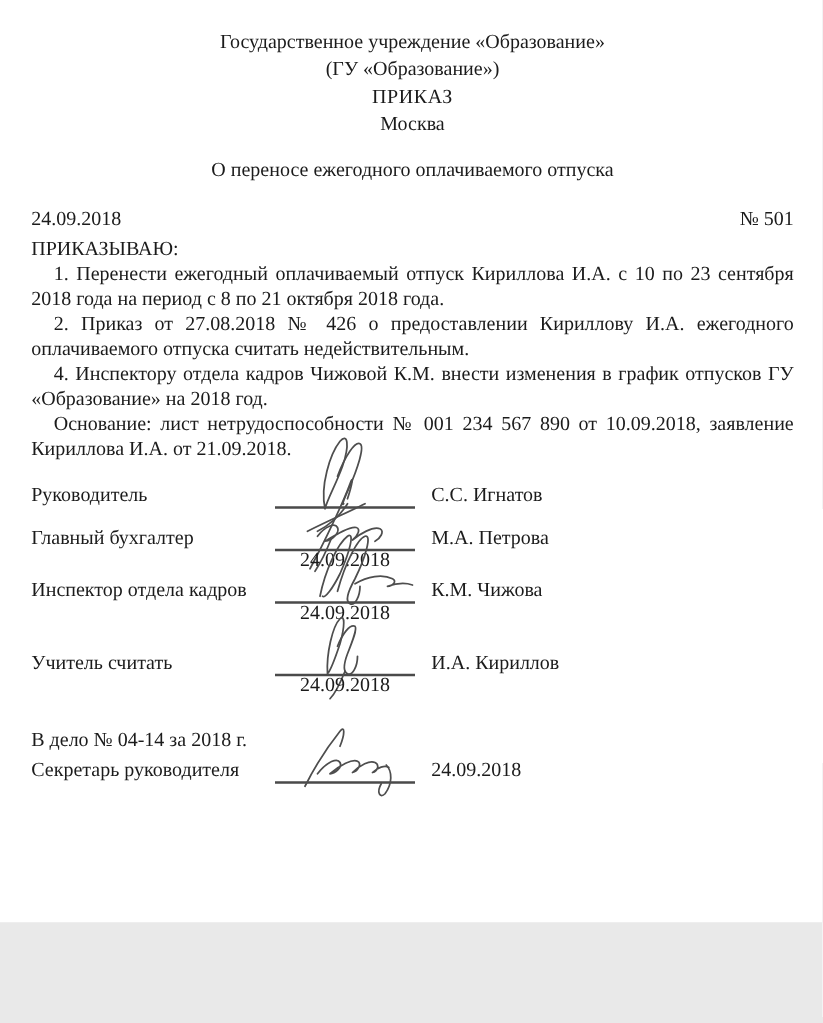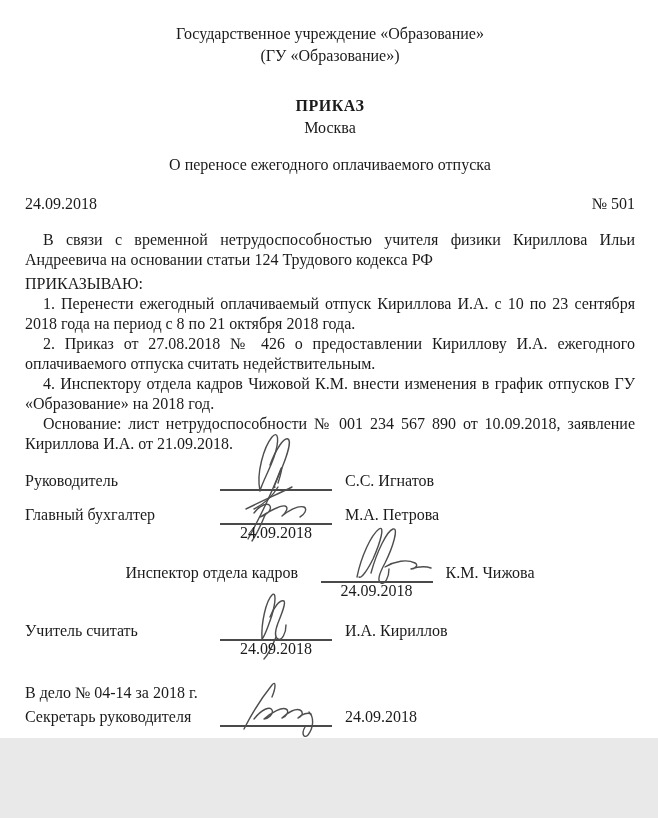--- a/index.html
+++ b/index.html
@@ -9,21 +9,21 @@
     margin:0 auto;
     box-sizing:border-box;
     padding:23px 23px 0 25px;
     background:#ffffff;
     font-family:"Liberation Serif","DejaVu Serif",serif;
     color:#1b1b1b;
     overflow:hidden;
   }
   
   .header { text-align:center; font-size:16px; line-height:22px; }
-  .doc-type { margin-top:28px; font-weight:bold; letter-spacing:.5px; }
+  .doc-type { margin-top:0; font-weight:normal; letter-spacing:.5px; }
   .city { margin-top:0; }
   .subject { margin-top:15px; }
   
   .meta-row {
     display:flex; justify-content:space-between;
     margin-top:18px; font-size:16px; line-height:20px;
   }
   
   .para {
     margin:0; font-size:16px; line-height:20px;
@@ -55,21 +55,21 @@
     width:120px; height:90px; pointer-events:none;
   }
   .sig-svg.wide { width:130px; left:-6px; }
   .sig-svg path {
     fill:none; stroke:#4e4e4e; stroke-width:1.4;
     stroke-linecap:round; stroke-linejoin:round;
   }
   .row-head   { margin-top:15px; }
   .ack        { margin-top:22px; text-align:left; }
   .row-0      { margin-top:12px; }
-  .row-1      { margin-top:36px;justify-content:center; }
+  .row-1      { margin-top:20px; }
   .row-2      { margin-top:36px; }
   .case-line  { margin-top:42px; text-align:left; }
   .row-filing { margin-top:2px; }
 </style>
 </head>
 <body>
 
 <div class="page">
 
   <div class="header">
@@ -78,21 +78,20 @@
     <div class="doc-type">ПРИКАЗ</div>
     <div class="city">Москва</div>
     <div class="subject">О переносе ежегодного оплачиваемого отпуска</div>
   </div>
 
   <div class="meta-row">
     <span>24.09.2018</span>
     <span>№ 501</span>
   </div>
 
-  <p class="para indent intro">В связи с временной нетрудоспособностью учителя физики Кириллова Ильи Андреевича на основании статьи 124 Трудового кодекса РФ</p>
   <p class="para order-word">ПРИКАЗЫВАЮ:</p>
   <p class="para indent">1. Перенести ежегодный оплачиваемый отпуск Кириллова И.А. с 10 по 23 сентября 2018 года на период с 8 по 21 октября 2018 года.</p>
   <p class="para indent">2. Приказ от 27.08.2018 № 426 о предоставлении Кириллову И.А. ежегодного оплачиваемого отпуска считать недействительным.</p>
   <p class="para indent">4. Инспектору отдела кадров Чижовой К.М. внести изменения в график отпусков ГУ «Образование» на 2018 год.</p>
   <p class="para indent">Основание: лист нетрудоспособности № 001 234 567 890 от 10.09.2018, заявление Кириллова И.А. от 21.09.2018.</p>
 
   <div class="sig-row row-head">
     <div class="sig-label">Руководитель</div>
     <div class="sig-mid">
       <svg class="sig-svg" viewBox="0 0 120 90">

